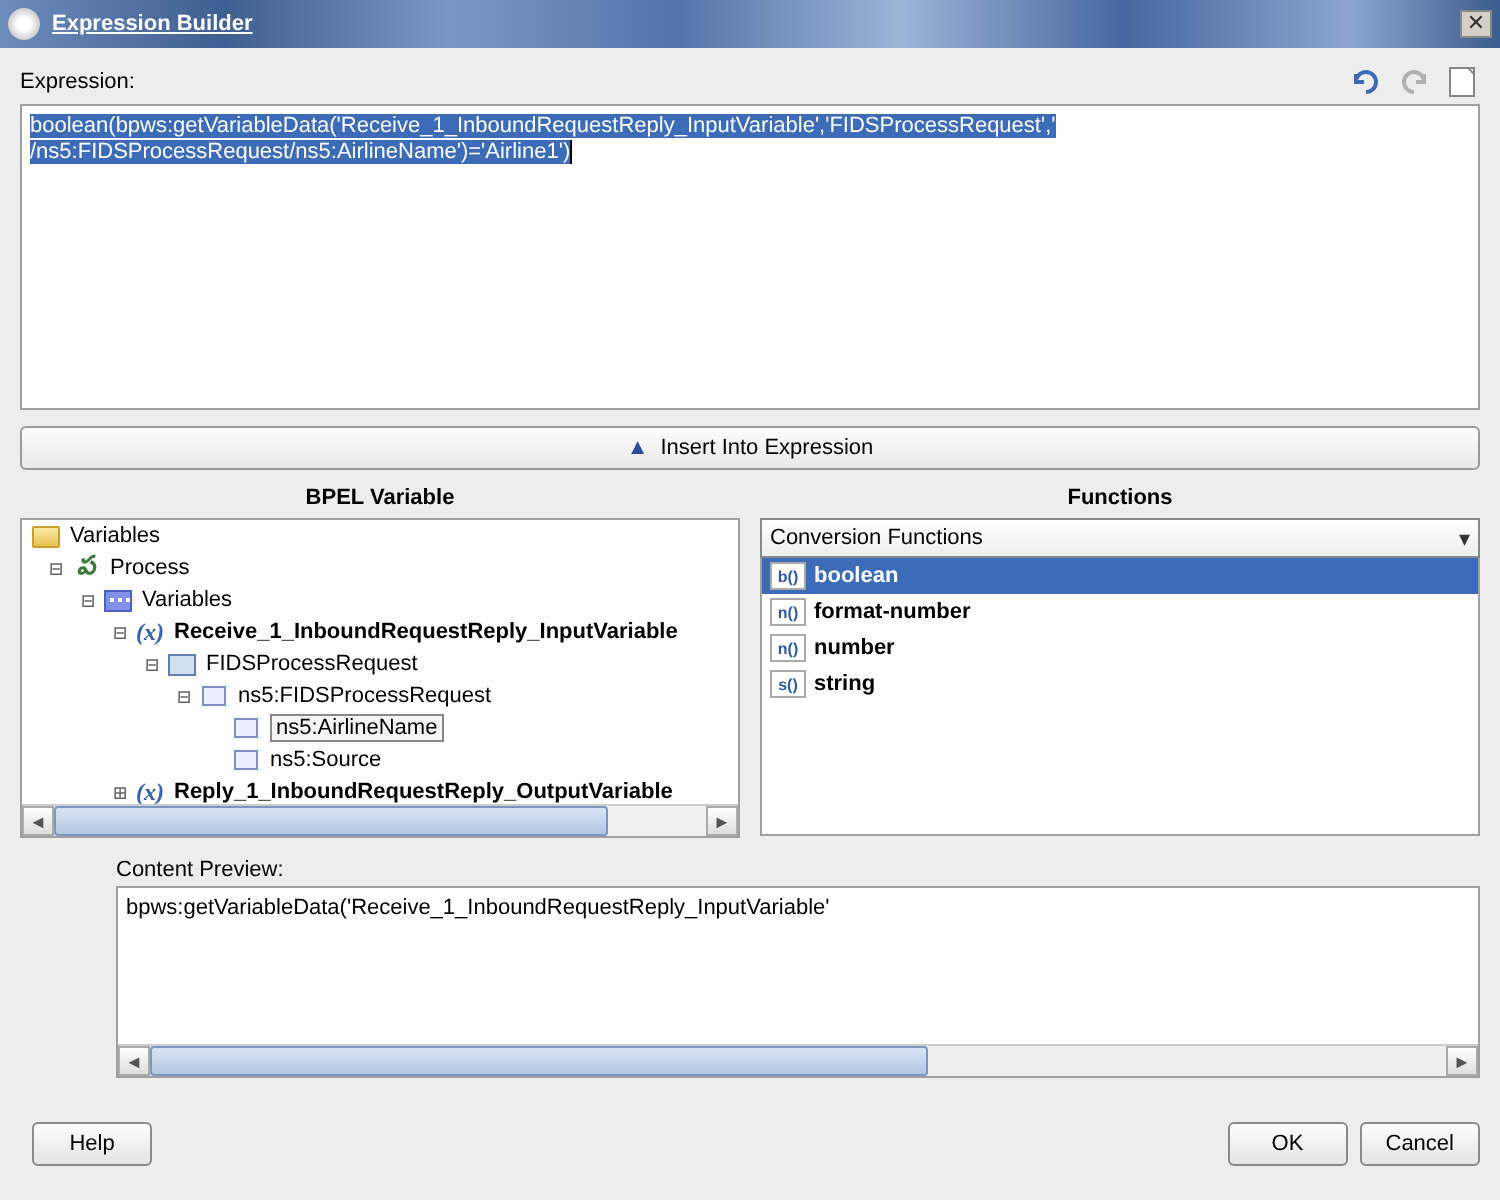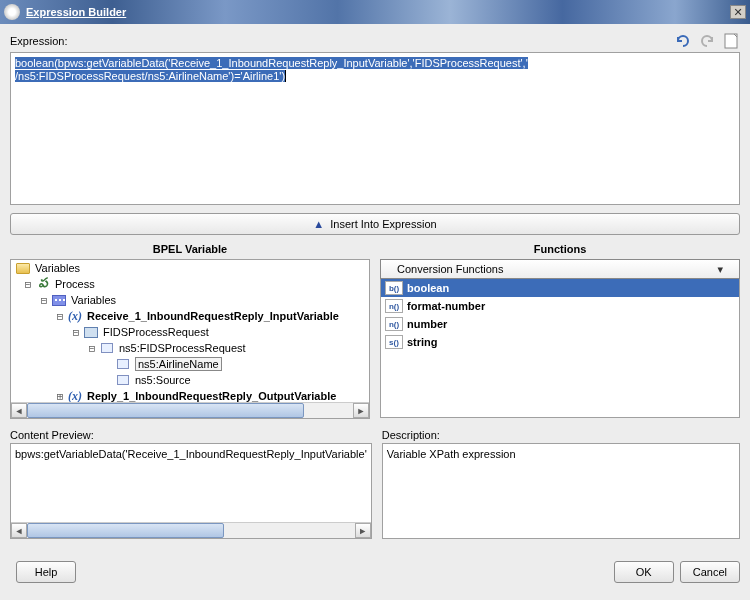--- a/index.html
+++ b/index.html
@@ -41,33 +41,33 @@
 .leaf-icon { width: 12px; height: 10px; background: #e8f0ff; border: 1px solid #8090c0; }
 .tree-row .txt { margin-left: 2px; }
 .tree-row.selected .txt { border: 1px solid #888; padding: 0 2px; background: #f4f4f4; }
 .proc-green { font-family: serif; font-style: italic; font-weight: bold; color: #3a7a3a; font-size: 13px; }
 
 .hscroll { position: absolute; bottom: 0; left: 0; right: 0; height: 16px; background: #efefef; border-top: 1px solid #ccc; display: flex; }
 .hscroll .arrow { width: 16px; background: linear-gradient(to bottom,#fff,#ddd); border: 1px solid #aaa; text-align: center; font-size: 9px; line-height: 14px; color: #555; }
 .hscroll .track { flex: 1; background: #f0f0f0; position: relative; }
 .hscroll .thumb { position: absolute; left: 0; top: 0; height: 100%; width: 85%; background: linear-gradient(to bottom, #d8e4f4, #b0c6e4); border: 1px solid #7a96c0; border-radius: 2px; }
 
-.func-dropdown { width: 100%; height: 20px; background: linear-gradient(to bottom,#fff,#eee); border: 1px solid #888; display: flex; align-items: center; padding: 0 16px; cursor: pointer; }
+.func-dropdown { width: 100%; height: 20px; background: linear-gradient(to bottom,#fff,#eee); border: 1px solid #888; display: flex; align-items: center; padding: 0 4px; cursor: pointer; }
 .func-dropdown .dd-text { flex: 1; }
 .func-dropdown .dd-arrow { color: #333; }
 
 .func-list { height: 139px; background: #fff; border: 1px solid #a0a0a0; border-top: none; overflow: hidden; }
 .func-item { display: flex; align-items: center; height: 18px; padding: 0 4px; }
 .func-item.selected { background: #3c6cb8; color: #fff; }
 .func-icon { width: 18px; height: 14px; background: #fff; border: 1px solid #aaa; margin-right: 4px; display: inline-flex; align-items: center; justify-content: center; font-size: 8px; color: #3058a0; font-weight: bold; }
 .func-item.selected .func-icon { background: #fff; color: #3058a0; }
 .func-item .fname { font-weight: bold; }
 
 .bottom-row { display: flex; gap: 10px; margin-top: 10px; }
-.preview-box, .desc-box { flex: 1; }
+.preview-box, .desc-box { flex: 1; margin-left: 48px; }
 .box-lbl { margin-bottom: 2px; }
 .text-panel { height: 96px; background: #fff; border: 1px solid #a0a0a0; padding: 4px; font-size: 11px; position: relative; overflow: hidden; }
 .preview-scroll { position: absolute; bottom: 0; left: 0; right: 0; height: 16px; background: #efefef; border-top: 1px solid #ccc; display: flex; }
 .preview-scroll .arrow { width: 16px; background: linear-gradient(to bottom,#fff,#ddd); border: 1px solid #aaa; font-size: 9px; text-align: center; line-height: 14px; color: #555; }
 .preview-scroll .track { flex: 1; position: relative; }
 .preview-scroll .thumb { position: absolute; left: 0; top: 0; height: 100%; width: 60%; background: linear-gradient(to bottom, #d8e4f4, #b0c6e4); border: 1px solid #7a96c0; border-radius: 2px; }
 
 .footer { display: flex; padding: 8px 10px; margin-top: 6px; }
 .footer .spacer { flex: 1; }
 .btn { min-width: 60px; height: 22px; background: linear-gradient(to bottom,#fdfdfd,#e4e4e4); border: 1px solid #8a8a8a; border-radius: 3px; padding: 0 12px; cursor: pointer; margin-left: 6px; }
@@ -221,26 +221,20 @@
         <span>bpws:getVariableData('Receive_1_InboundRequestReply_InputVariable'</span>
         <div class="preview-scroll">
           <div class="arrow">◄</div>
           <div class="track">
               <div class="thumb"></div>
             </div>
           <div class="arrow">►</div>
         </div>
       </div>
     </div>
-    <div class="desc-box">
-      <div class="box-lbl">Description:</div>
-      <div class="text-panel">
-        <span>Variable XPath expression</span>
-      </div>
-    </div>
   </div>
 </div>
 
 <div class="footer">
   <button class="btn"><span>Help</span></button>
   <div class="spacer"></div>
   <button class="btn"><span>OK</span></button>
   <button class="btn"><span>Cancel</span></button>
 </div>
 

